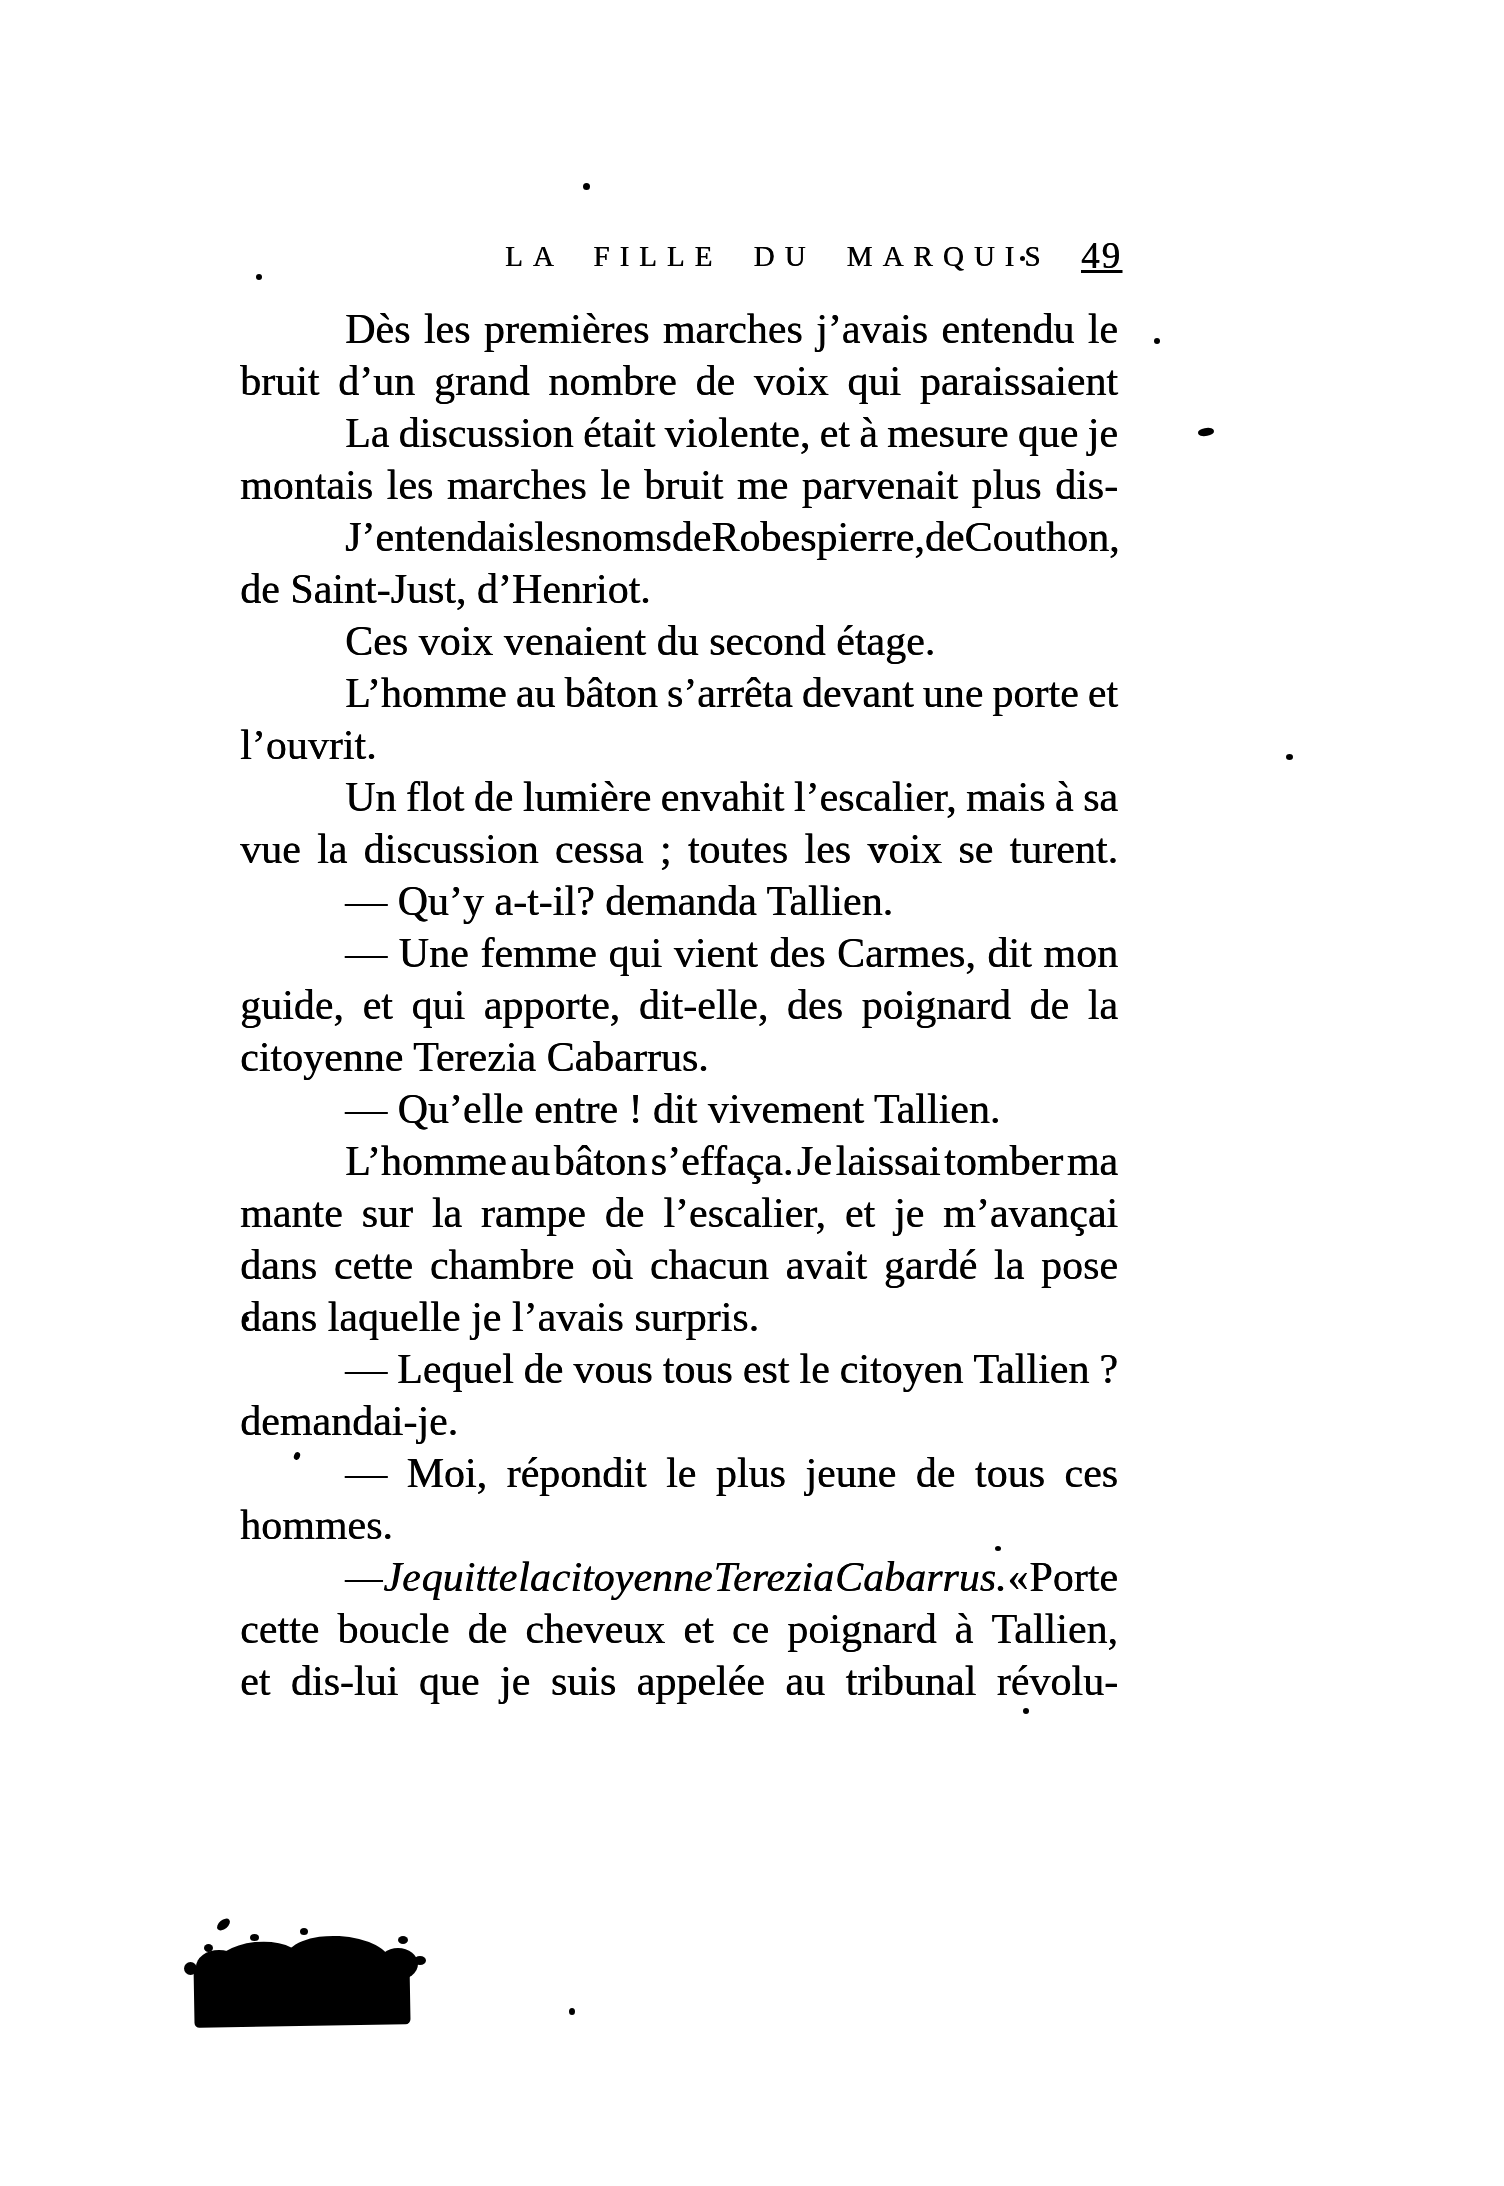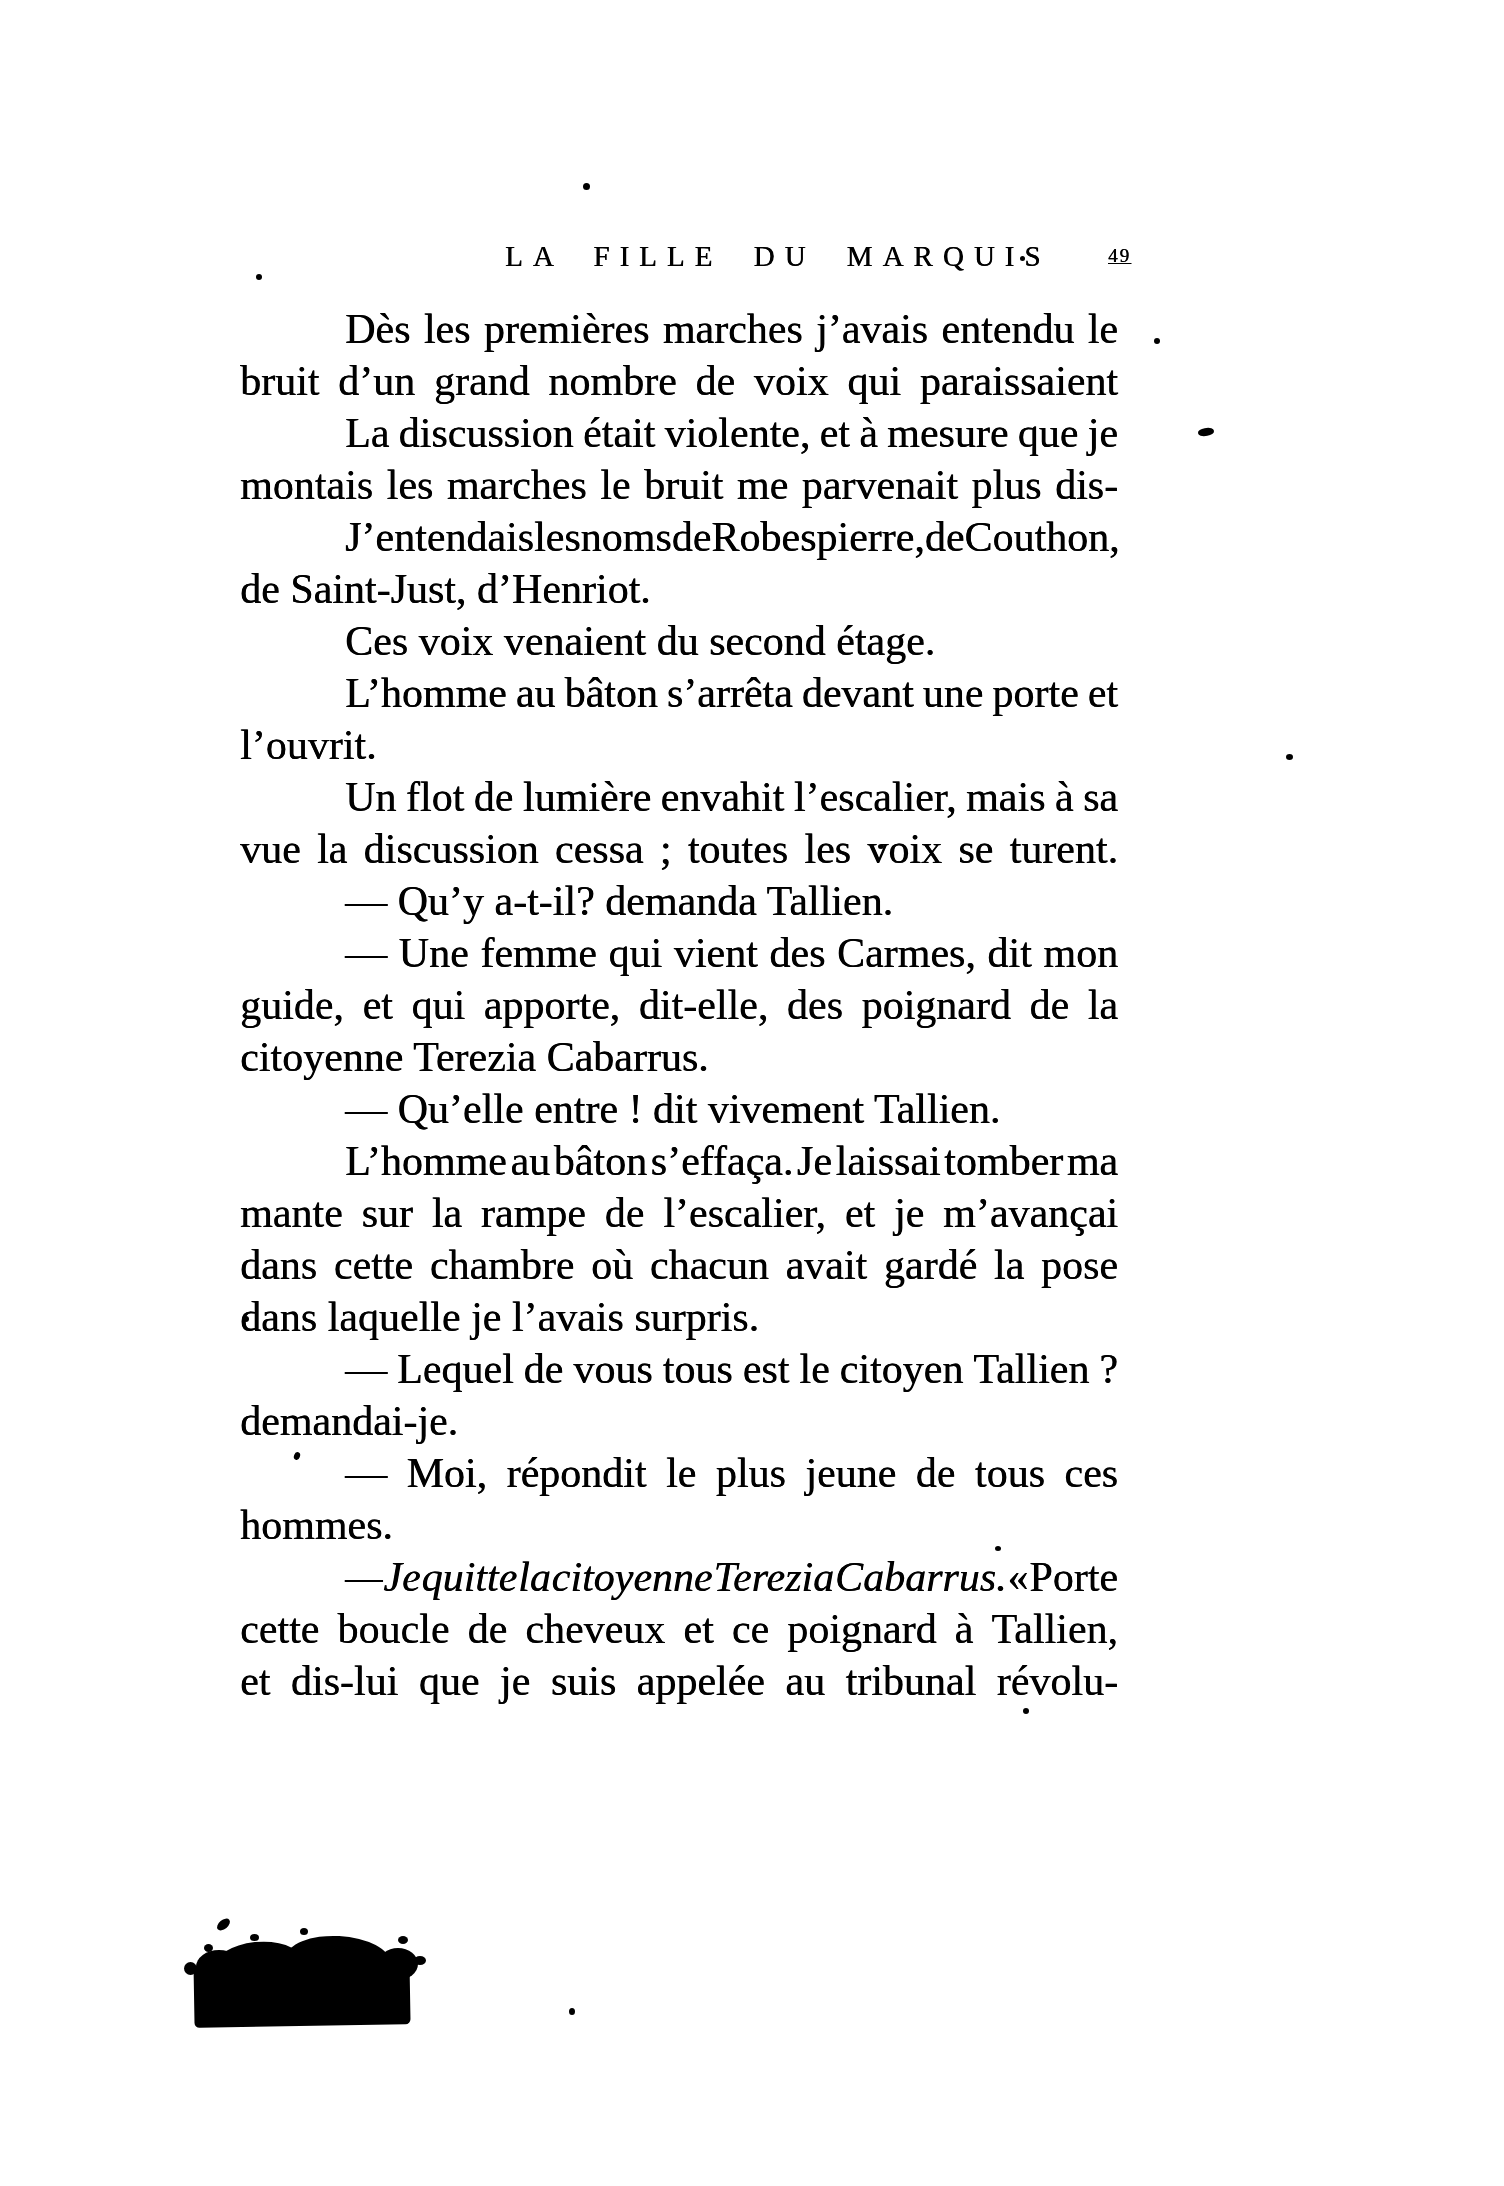--- a/index.html
+++ b/index.html
@@ -23,22 +23,22 @@
     left: 505px; top: 0;
     font-size: 29px;
     line-height: 32px;
     letter-spacing: 10px;
     word-spacing: 14px;
     white-space: nowrap;
     text-shadow: 0.5px 0 0 currentColor;
   }
   .page-number {
     position: absolute;
-    left: 1108px; top: 0;
-    font-size: 19px;
+    left: 1081px; top: 0;
+    font-size: 37px;
     line-height: 32px;
     letter-spacing: 2px;
     text-shadow: 0.5px 0 0 currentColor;
     text-decoration: underline;
   }
   .text-block {
     position: absolute;
     left: 240px; top: 303px;
     width: 878px;
   }

